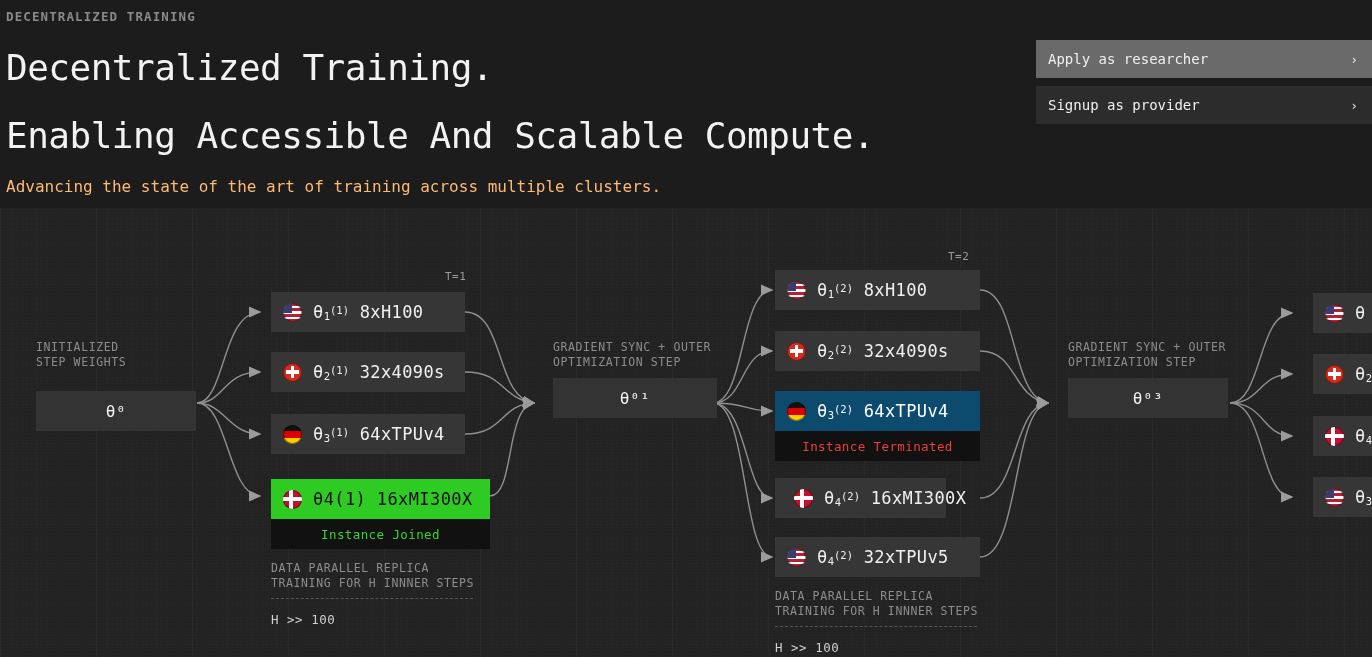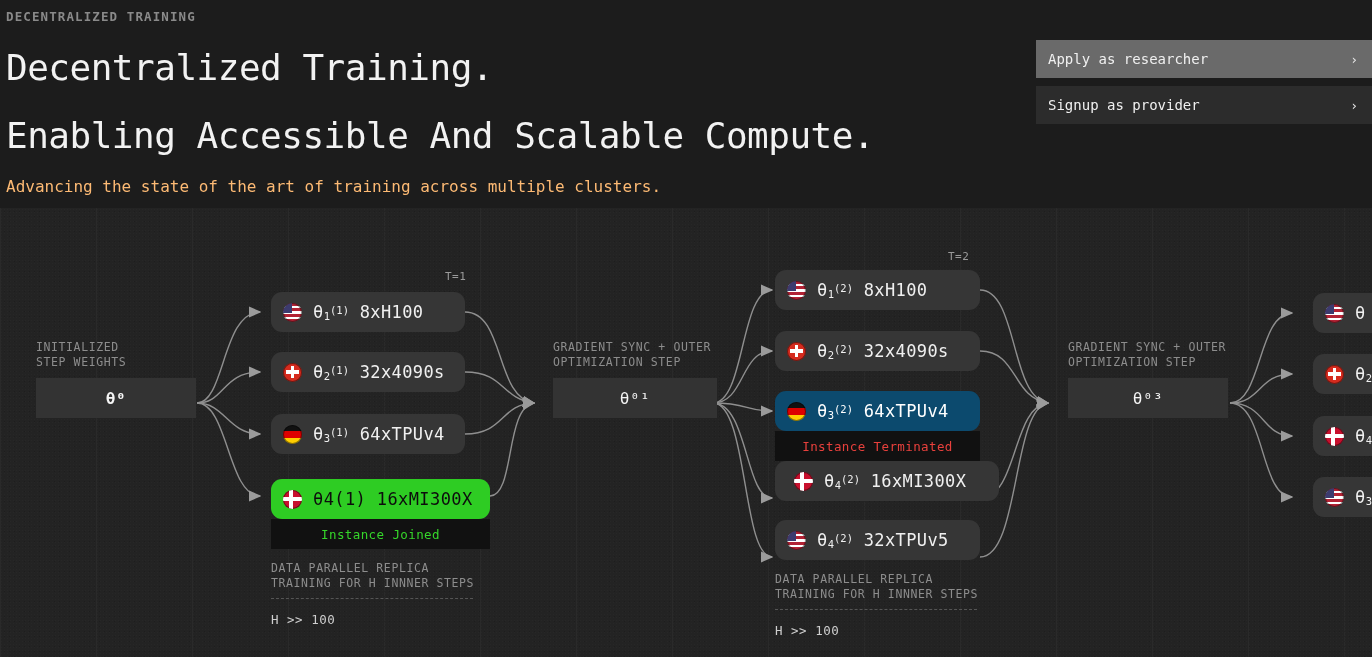--- a/index.html
+++ b/index.html
@@ -78,21 +78,20 @@
     display: flex; align-items: center; justify-content: center;
     font-size: 16px; letter-spacing: .5px;
   }
 
   .node {
     background: #363636;
     display: flex; align-items: center;
     height: 40px; padding: 0 14px 0 12px;
     font-size: 17px; color: #f0f0f0; white-space: nowrap;
     letter-spacing: .4px;
-    border-radius: 11px;
   }
   .node .flag { width: 19px; height: 19px; border-radius: 50%; flex: 0 0 19px;
                 margin-right: 11px; overflow: hidden; position: relative;
                 box-shadow: inset 0 0 0 1px rgba(0,0,0,.45); }
   .node.green { background: #2ecc23; color: #0d0d0d; }
   .node.red   { background: #0c4a6e; color: #ffffff; }
 
   .status {
     height: 30px; display: flex; align-items: center; justify-content: center;
     font-size: 12.5px; background: #111111; letter-spacing: .4px;
@@ -180,21 +179,21 @@
       <path d="M1230,195 C1262,195 1258,105 1292,105"></path>
       <path d="M1230,195 C1262,195 1258,166 1292,166"></path>
       <path d="M1230,195 C1265,195 1262,228 1292,228"></path>
       <path d="M1230,195 C1265,195 1260,289 1292,289"></path>
     </g>
   </svg>
 
   <div class="abs" style="left:36px; top:132px;">
     <div class="caption">INITIALIZED</div>
     <div class="caption">STEP WEIGHTS</div>
-    <div class="theta-box" style="width:160px; height:40px; margin-top:9px;font-weight:bold;">θ⁰</div>
+    <div class="theta-box" style="width:160px; height:40px; margin-top:22px;">θ⁰</div>
   </div>
 
   <div class="abs tlabel" style="left:445px; top:62px;">T=1</div>
   <div class="abs tlabel" style="left:948px; top:42px;">T=2</div>
 
   <div class="abs" style="left:553px; top:132px;">
     <div class="caption">GRADIENT SYNC + OUTER</div>
     <div class="caption">OPTIMIZATION STEP</div>
     <div class="theta-box" style="width:164px; height:40px; margin-top:9px;">θ⁰¹</div>
   </div>
@@ -242,21 +241,21 @@
       <span class="flag f-ch"></span>
       <span><span>θ</span><sub>2</sub><sup>(2)</sup>&nbsp;<span>32x4090s</span></span>
     </div>
     <div style="margin-top:20px;">
       <div class="node red" style="width:205px;">
         <span class="flag f-de"></span>
         <span><span>θ</span><sub>3</sub><sup>(2)</sup>&nbsp;<span>64xTPUv4</span></span>
       </div>
       <div class="status terminated" style="width:205px;">Instance Terminated</div>
     </div>
-    <div class="node" style="width:224px; padding-left:19px;">
+    <div class="node" style="width:171px; margin-top:17px;padding-left:19px;">
       <span class="flag f-dk"></span>
       <span><span>θ</span><sub>4</sub><sup>(2)</sup>&nbsp;<span>16xMI300X</span></span>
     </div>
     <div class="node" style="width:205px; margin-top:19px;">
       <span class="flag f-us"></span>
       <span><span>θ</span><sub>4</sub><sup>(2)</sup>&nbsp;<span>32xTPUv5</span></span>
     </div>
     <div style="margin-top:12px;">
       <div class="caption">DATA PARALLEL REPLICA</div>
       <div class="caption">TRAINING FOR H INNNER STEPS</div>

